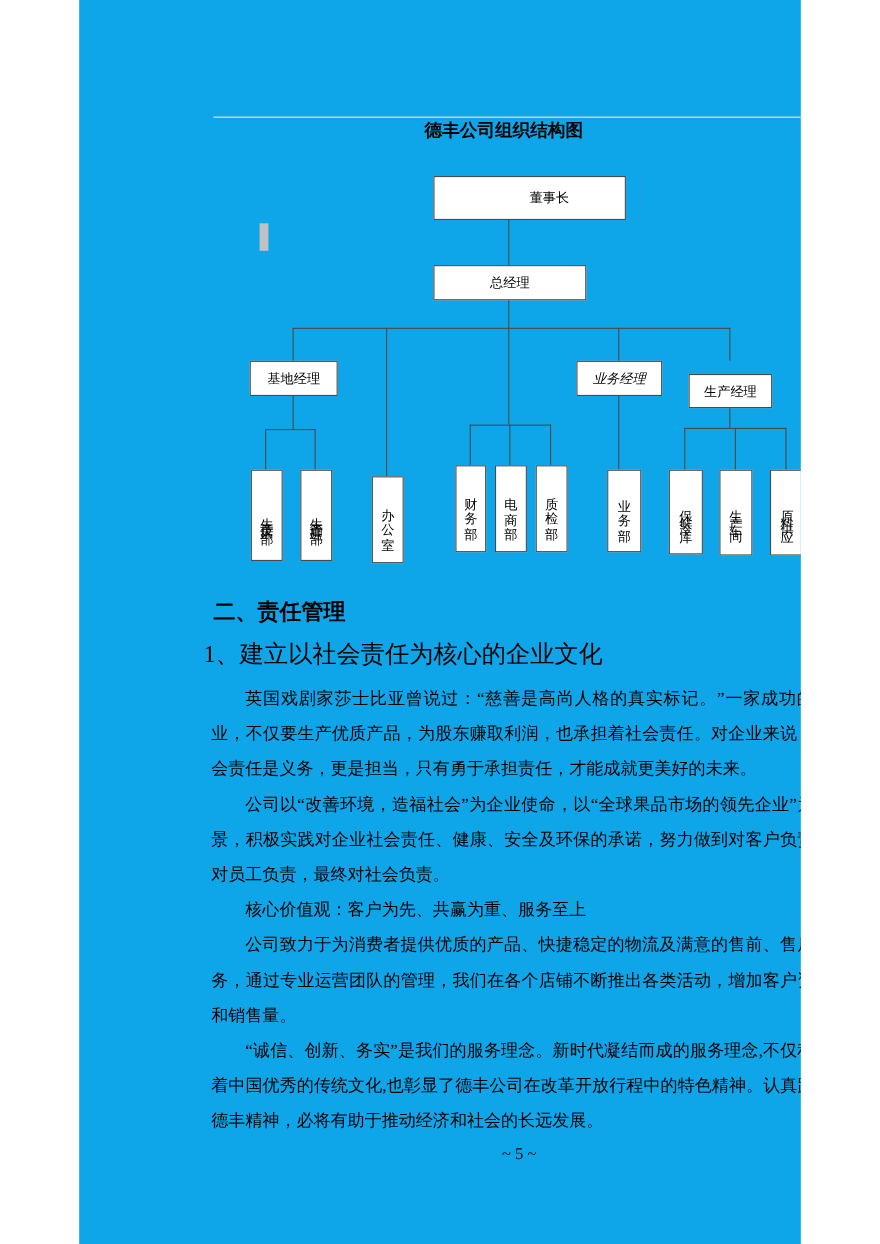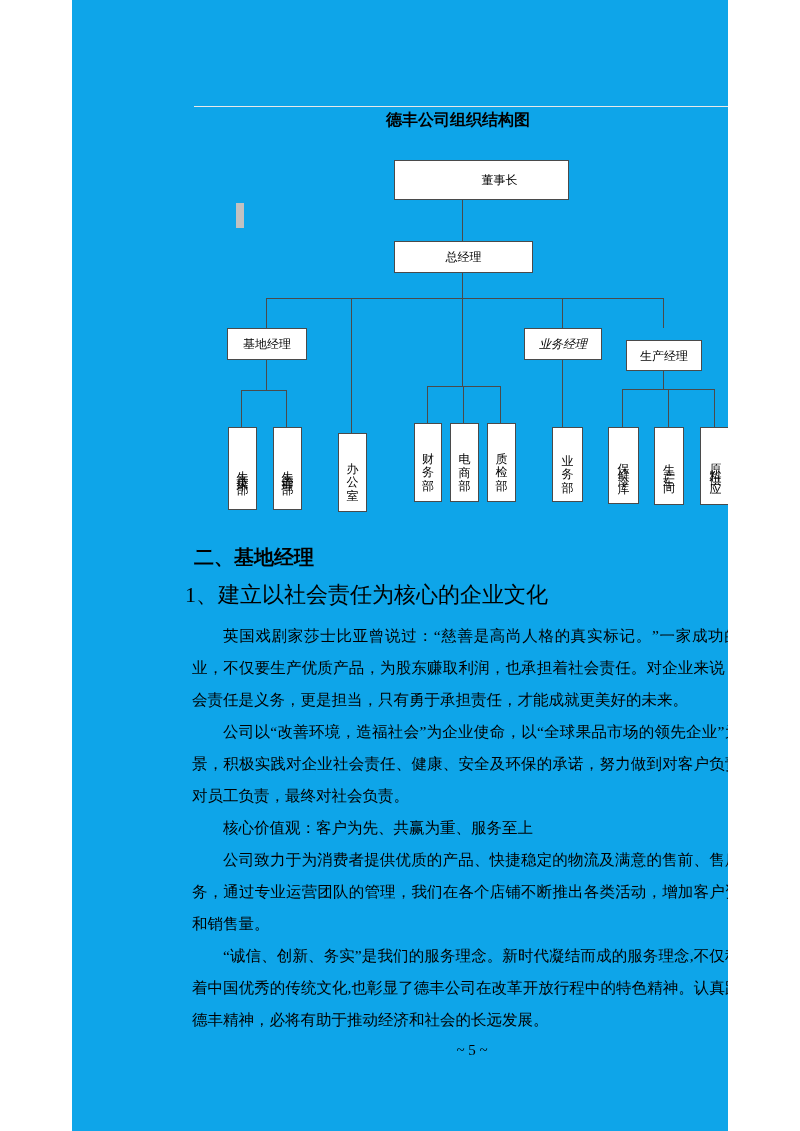--- a/index.html
+++ b/index.html
@@ -120,21 +120,21 @@
   <div class="obox leaf" style="left:536px;top:427px;width:29px;height:75px;">
     <span class="ls4">保鲜冷库</span>
   </div>
   <div class="obox leaf" style="left:582px;top:427px;width:28px;height:76px;">
     <span class="ls4">生产车间</span>
   </div>
   <div class="obox leaf" style="left:628px;top:427px;width:29px;height:76px;">
     <span class="ls4">原料供应</span>
   </div>
 
-  <div class="sec-heading">二、基地经理</div>
+  <div class="sec-heading">二、责任管理</div>
   <div class="sub-heading">1、建立以社会责任为核心的企业文化</div>
 
   <div class="body-text">
     <p>英国戏剧家莎士比亚曾说过：“慈善是高尚人格的真实标记。”一家成功的企业，不仅要生产优质产品，为股东赚取利润，也承担着社会责任。对企业来说，社会责任是义务，更是担当，只有勇于承担责任，才能成就更美好的未来。</p>
     <p>公司以“改善环境，造福社会”为企业使命，以“全球果品市场的领先企业”为愿景，积极实践对企业社会责任、健康、安全及环保的承诺，努力做到对客户负责，对员工负责，最终对社会负责。</p>
     <p>核心价值观：客户为先、共赢为重、服务至上</p>
     <p>公司致力于为消费者提供优质的产品、快捷稳定的物流及满意的售前、售后服务，通过专业运营团队的管理，我们在各个店铺不断推出各类活动，增加客户资源和销售量。</p>
     <p>“诚信、创新、务实”是我们的服务理念。新时代凝结而成的服务理念,不仅积淀着中国优秀的传统文化,也彰显了德丰公司在改革开放行程中的特色精神。认真践行德丰精神，必将有助于推动经济和社会的长远发展。</p>
   </div>
 

